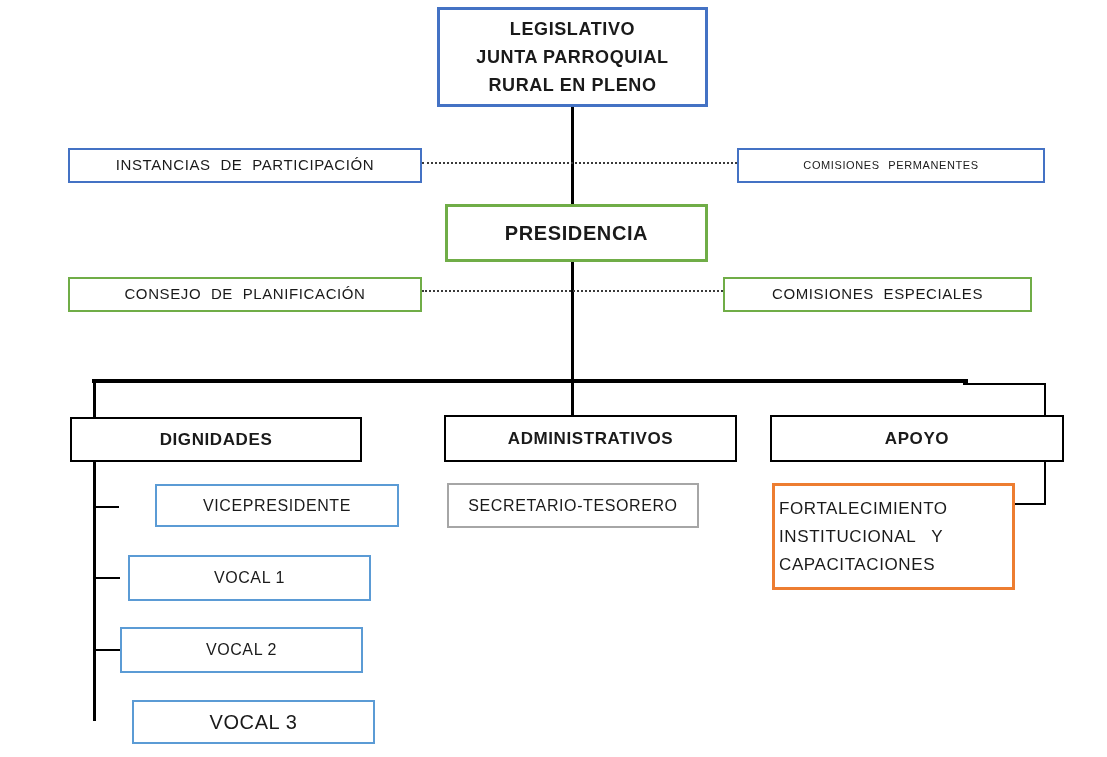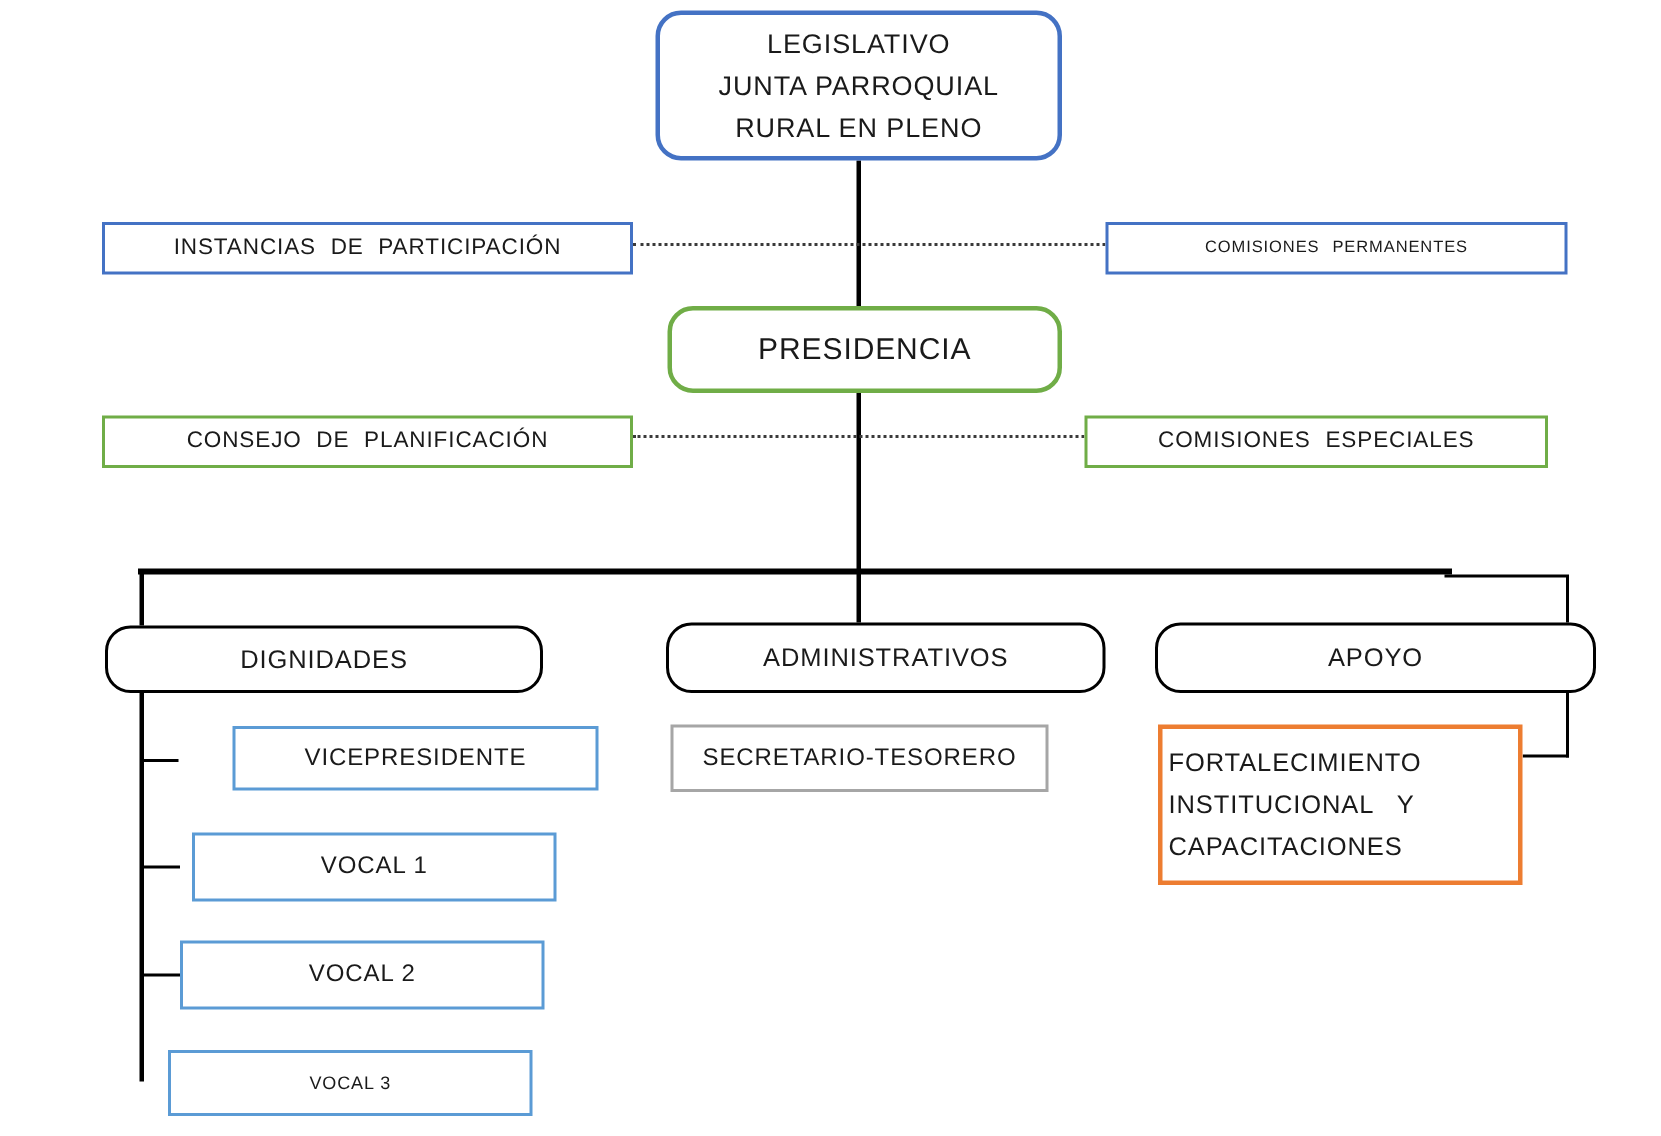--- a/index.html
+++ b/index.html
@@ -26,40 +26,40 @@
   
   .b-blue   {border:3px solid #4472C4;}
   .b-blue2  {border:2px solid #4472C4;}
   .b-green  {border:3px solid #70AD47;}
   .b-green2 {border:2px solid #70AD47;}
   .b-black  {border:2px solid #000000;}
   .b-ltblue {border:2px solid #5B9BD5;}
   .b-gray   {border:2px solid #A6A6A6;}
   .b-orange {border:3px solid #ED7D31;}
 
-  .bold{font-weight:normal;border-radius:17px;}
+  .bold{font-weight:bold;}
   .wordsp{word-spacing:5px;}
 
   
   .n-legislativo {left:437px; top:7px;   width:271px; height:100px; font-size:18px; line-height:28px;}
   .n-instancias  {left:68px;  top:148px; width:354px; height:35px;  font-size:15px;}
   .n-compermanentes{left:737px;top:148px;width:308px; height:35px;  font-size:11px;}
   .n-presidencia {left:445px; top:204px; width:263px; height:58px;  font-size:20px;}
   .n-consejo     {left:68px;  top:277px; width:354px; height:35px;  font-size:15px;}
   .n-comespeciales{left:723px;top:277px; width:309px; height:35px;  font-size:15px;}
   .n-dignidades  {left:70px;  top:417px; width:292px; height:45px;  font-size:17px;}
   .n-administrativos{left:444px;top:415px;width:293px;height:47px;  font-size:17px;}
   .n-apoyo       {left:770px; top:415px; width:294px; height:47px;  font-size:17px;}
   .n-vicepresidente{left:119px;top:484px;width:244px; height:43px;  font-size:16px;margin-left:36px;}
   .n-secretario  {left:447px; top:483px; width:252px; height:45px;  font-size:16px;}
   .n-fortalecimiento{left:772px;top:483px;width:243px;height:107px; font-size:17px;
                      justify-content:flex-start; text-align:left; padding-left:4px; line-height:28px;}
   .n-vocal1      {left:128px; top:555px; width:243px; height:46px;  font-size:16px;}
   .n-vocal2      {left:120px; top:627px; width:243px; height:46px;  font-size:16px;}
-  .n-vocal3      {left:112px; top:700px; width:243px; height:44px;  font-size:12px;}
+  .n-vocal3      {left:132px; top:700px; width:243px; height:44px;  font-size:20px;}
 
   
   .line{position:absolute;background:#000000;}
   .dotted{position:absolute;border-top:2px dotted #3a3a3a;background:none;height:0;}
 
   .l-top-presidencia {left:571px; top:107px; width:3px;  height:97px;}
   .l-presidencia-down{left:571px; top:250px; width:3px;  height:165px;}
   .l-branch          {left:92px;  top:379px; width:876px; height:4px;}
   .l-branch-thin     {left:963px; top:383px; width:83px;  height:2px;}
   .l-dign-drop       {left:93px;  top:381px; width:3px;  height:36px;}

